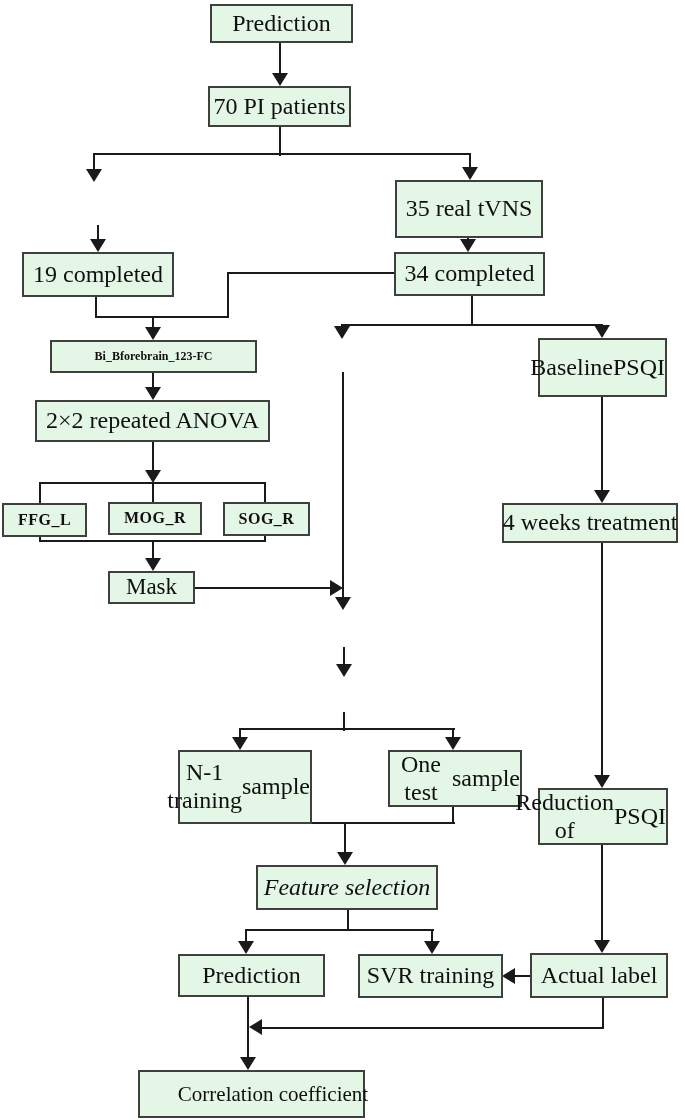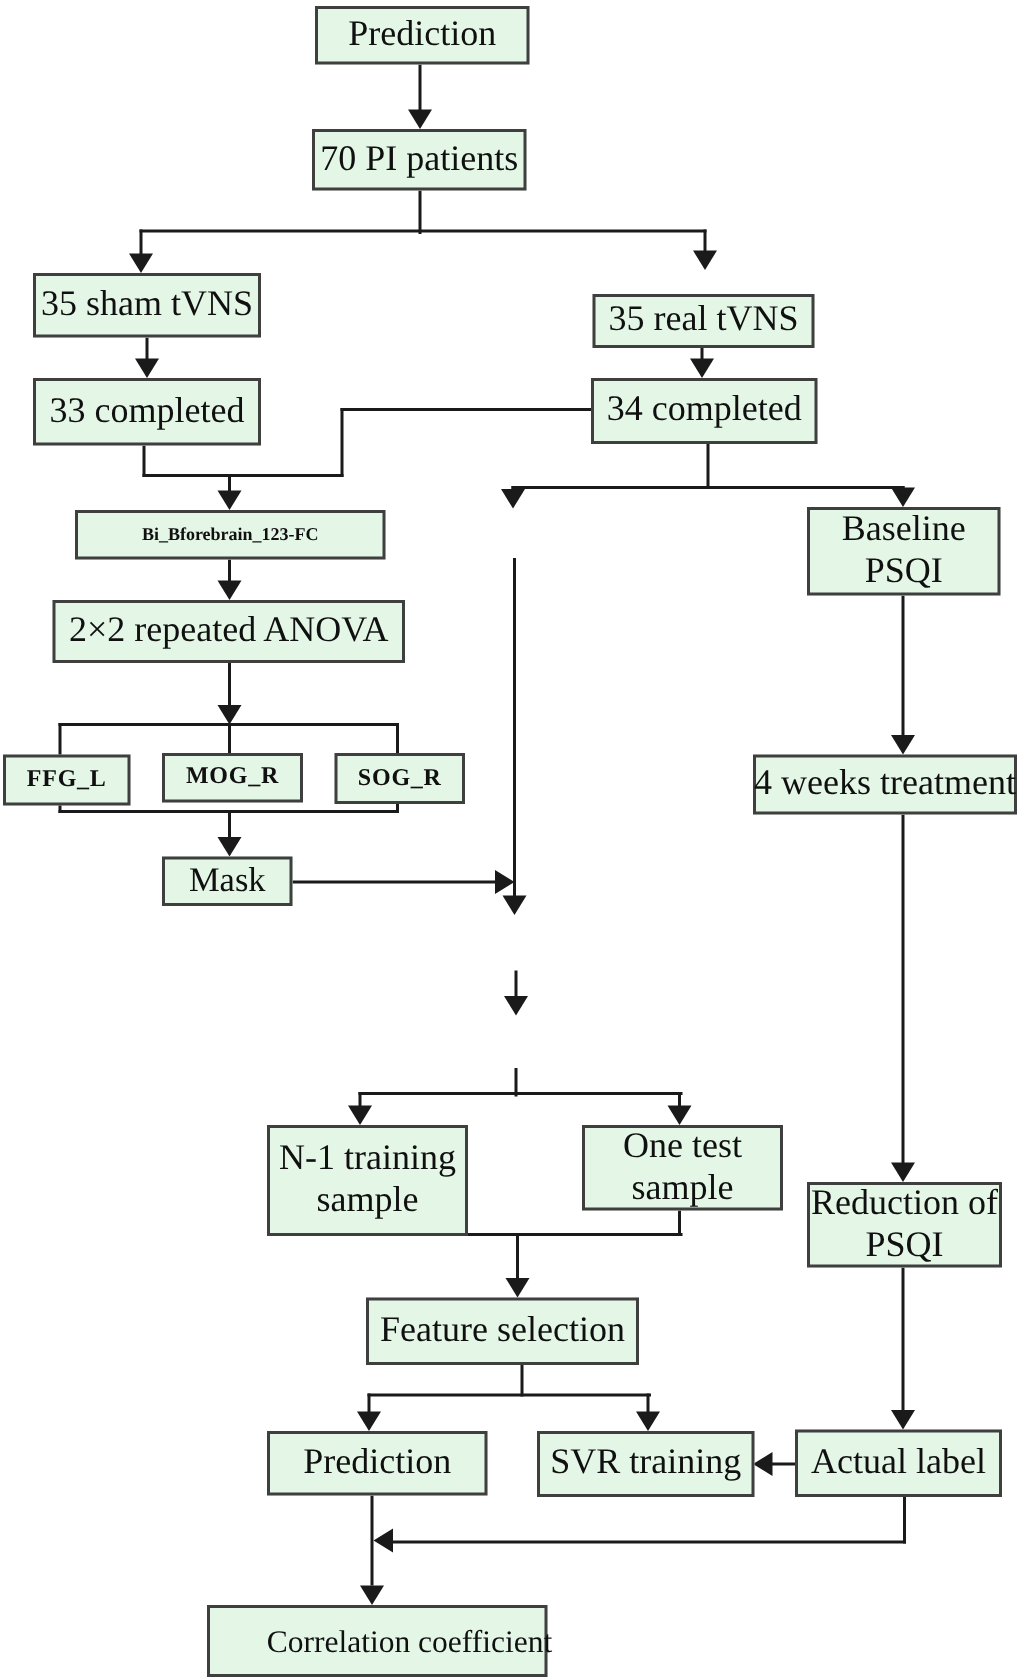--- a/index.html
+++ b/index.html
@@ -14,21 +14,21 @@
     position:relative;width:685px;height:1120px;background:var(--bg);
     font-family:"Liberation Serif","DejaVu Serif",serif;color:var(--text);
     overflow:hidden;
   }
   .node{
     position:absolute;box-sizing:border-box;
     background:var(--box-fill);border:2px solid var(--box-border);
     display:flex;align-items:center;justify-content:center;
     text-align:center;font-size:24px;line-height:1.15;white-space:nowrap;
   }
-  .node.wrap{white-space:normal;flex-direction:column;}
+  .node.wrap{white-space:normal;flex-direction:row;justify-content:flex-end;}
   .fs17b{font-size:12px;font-weight:bold;}
   .fs16b{font-size:16px;font-weight:bold;letter-spacing:.5px;}
   .fs22{font-size:23px;}
   .fs21{font-size:21px;}
   .hline,.vline{position:absolute;background:var(--line);}
   .hline{height:2px;}
   .vline{width:2px;}
   .arr{position:absolute;width:0;height:0;}
   .arr.down{border-left:8px solid transparent;border-right:8px solid transparent;border-top:13px solid var(--line);}
   .arr.left{border-top:8px solid transparent;border-bottom:8px solid transparent;border-right:13px solid var(--line);}
@@ -107,23 +107,22 @@
   <div class="arr down" style="left:424px;top:941px;"></div>
   <div class="arr down" style="left:594px;top:490px;"></div>
   <div class="arr down" style="left:594px;top:775px;"></div>
   <div class="arr down" style="left:594px;top:940px;"></div>
   <div class="arr left" style="left:502px;top:968px;"></div>
   <div class="arr left" style="left:249px;top:1019px;"></div>
   <div class="arr down" style="left:240px;top:1057px;"></div>
 
   <div class="node" style="left:210px;top:4px;width:143px;height:39px;">Prediction</div>
   <div class="node" style="left:208px;top:86px;width:143px;height:41px;">70 PI patients</div>
-  <div class="node" style="left:22px;top:182px;width:152px;height:43px;">35 sham tVNS</div>
-  <div class="node" style="left:395px;top:196px;width:148px;height:36px;">35 real tVNS</div>
-  <div class="node" style="left:22px;top:252px;width:152px;height:45px;">33 completed</div>
+  <div class="node" style="left:395px;top:180px;width:148px;height:58px;">35 real tVNS</div>
+  <div class="node" style="left:22px;top:252px;width:152px;height:45px;">19 completed</div>
   <div class="node" style="left:394px;top:252px;width:151px;height:44px;">34 completed</div>
   <div class="node fs17b" style="left:50px;top:340px;width:207px;height:33px;">Bi_Bforebrain_123-FC</div>
   <div class="node wrap" style="left:538px;top:338px;width:129px;height:59px;">
     <span>Baseline</span>
     <span>PSQI</span>
   </div>
   <div class="node" style="left:35px;top:400px;width:235px;height:42px;">2×2 repeated ANOVA</div>
   <div class="node fs16b" style="left:2px;top:503px;width:85px;height:34px;">FFG_L</div>
   <div class="node fs16b" style="left:108px;top:502px;width:94px;height:33px;">MOG_R</div>
   <div class="node fs16b" style="left:223px;top:502px;width:87px;height:34px;">SOG_R</div>
@@ -134,19 +133,19 @@
     <span>sample</span>
   </div>
   <div class="node wrap" style="left:388px;top:750px;width:134px;height:57px;">
     <span>One test</span>
     <span>sample</span>
   </div>
   <div class="node wrap" style="left:538px;top:788px;width:130px;height:57px;">
     <span>Reduction of</span>
     <span>PSQI</span>
   </div>
-  <div class="node" style="left:244px;top:865px;width:182px;height:45px;">Feature selection</div>
+  <div class="node" style="left:256px;top:865px;width:182px;height:45px;font-style:italic;">Feature selection</div>
   <div class="node" style="left:178px;top:954px;width:147px;height:43px;">Prediction</div>
   <div class="node" style="left:358px;top:954px;width:145px;height:44px;">SVR training</div>
   <div class="node" style="left:530px;top:953px;width:138px;height:45px;">Actual label</div>
   <div class="node fs21" style="left:138px;top:1070px;width:227px;height:48px;padding-left:43px;">Correlation coefficient</div>
 
 </div>
 
 </body></html>

